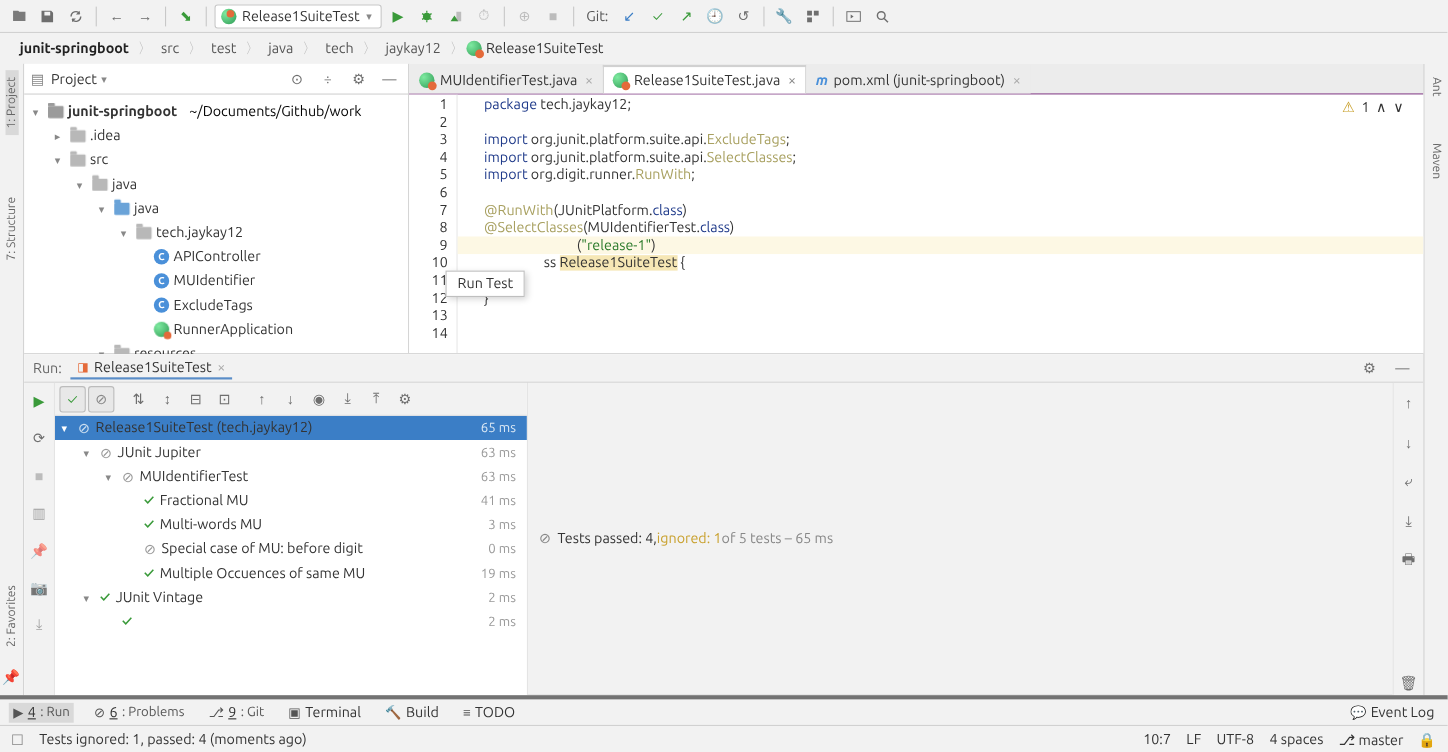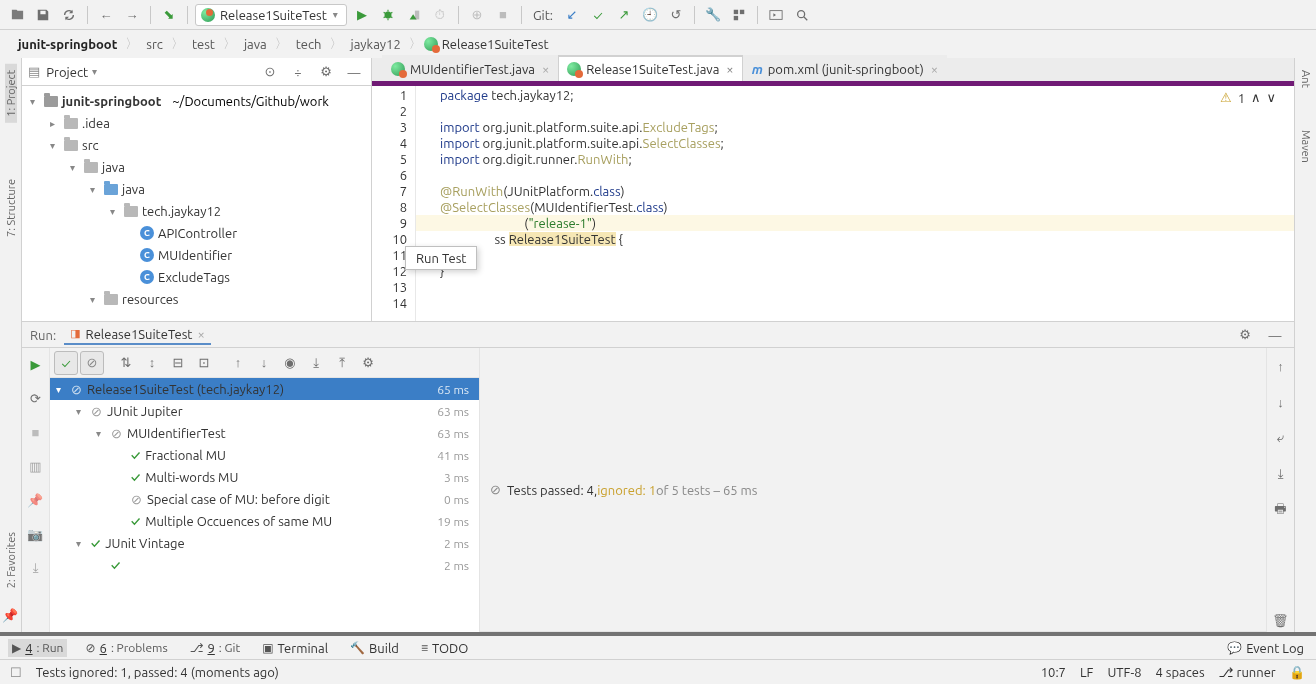--- a/index.html
+++ b/index.html
@@ -35,21 +35,21 @@
 .fld{width:14px;height:11px;background:#b8b8b8;border-radius:1px;position:relative;flex-shrink:0}
 .fld::before{content:"";position:absolute;top:-3px;left:0;width:6px;height:3px;background:#b8b8b8;border-radius:1px 1px 0 0}
 .fld.blue{background:#6aa3d8}
 .fld.blue::before{background:#6aa3d8}
 .fld.root{background:#9b9b9b}
 .fld.root::before{background:#9b9b9b}
 .class-ico{width:14px;height:14px;border-radius:50%;background:#4a90d9;color:#fff;font-size:9px;font-weight:700;display:flex;align-items:center;justify-content:center;flex-shrink:0}
 .class-ico.green{background:radial-gradient(circle at 30% 30%,#7eeaa0,#2e9a54);position:relative}
 .class-ico.green::after{content:"";position:absolute;right:-2px;bottom:-2px;width:7px;height:7px;border-radius:50%;background:#e46a3a}
 .editor{flex:1;display:flex;flex-direction:column;min-width:0}
-.tabs{height:28px;background:#ececec;border-bottom:5px solid #701a75;display:flex;align-items:flex-end;padding-left:10px}
+.tabs{height:28px;background:#ececec;border-bottom:1px solid #701a75;display:flex;align-items:flex-end;padding-left:0}
 .tab{height:26px;padding:0 8px;display:flex;align-items:center;gap:5px;background:#ececec;border:1px solid transparent;border-bottom:none;cursor:pointer;font-size:12px}
 .tab.active{background:#fff;border-color:#d1d1d1;border-top:2px solid #d1d1d1}
 .tab .close{color:#aaa;font-size:13px;margin-left:2px}
 .tab.active .close{color:#888}
 .m-icon{color:#4a90d9;font-weight:700;font-style:italic;font-size:13px}
 .code-area{flex:1;display:flex;background:#fff;overflow:hidden;position:relative}
 .gutter{width:44px;background:#fff;border-right:1px solid #e8e8e8;text-align:right;padding:1px 8px 0 0;color:#b0b0b0;font-family:"DejaVu Sans Mono",Consolas,monospace;font-size:11px;line-height:16px}
 .code{flex:1;padding:1px 0 0 24px;font-family:"DejaVu Sans Mono",Consolas,monospace;font-size:12px;line-height:16px;position:relative}
 .code .kw{color:#1f3a8a;font-weight:400}
 .code .str{color:#2a7a2a}
@@ -246,20 +246,24 @@
               <span>APIController</span>
             </div>
           <div class="tree-row" style="padding-left:118px">
               <span class="class-ico">C</span>
               <span>MUIdentifier</span>
             </div>
           <div class="tree-row" style="padding-left:118px">
               <span class="class-ico">C</span>
               <span>ExcludeTags</span>
             </div>
+          <div class="tree-row" style="padding-left:118px">
+              <span class="class-ico green"></span>
+              <span>RunnerApplication</span>
+            </div>
           <div class="tree-row" style="padding-left:68px">
               <span class="arrow">▾</span>
               <span class="fld"></span>
               <span>resources</span>
             </div>
         </div>
       </div>
 
       <div class="editor">
         <div class="tabs">
@@ -458,16 +462,16 @@
     <span class="tbi">💬 <span>Event Log</span></span>
   </div>
   <div class="status-bar">
     <span style="color:#888">☐</span>
     <span>Tests ignored: 1, passed: 4 (moments ago)</span>
     <span class="spacer"></span>
     <span>10:7</span>
     <span>LF</span>
     <span>UTF-8</span>
     <span>4 spaces</span>
-    <span>⎇ <span>runner</span></span>
+    <span>⎇ <span>master</span></span>
     <span>🔒</span>
   </div>
 </div>
 
 </body></html>

